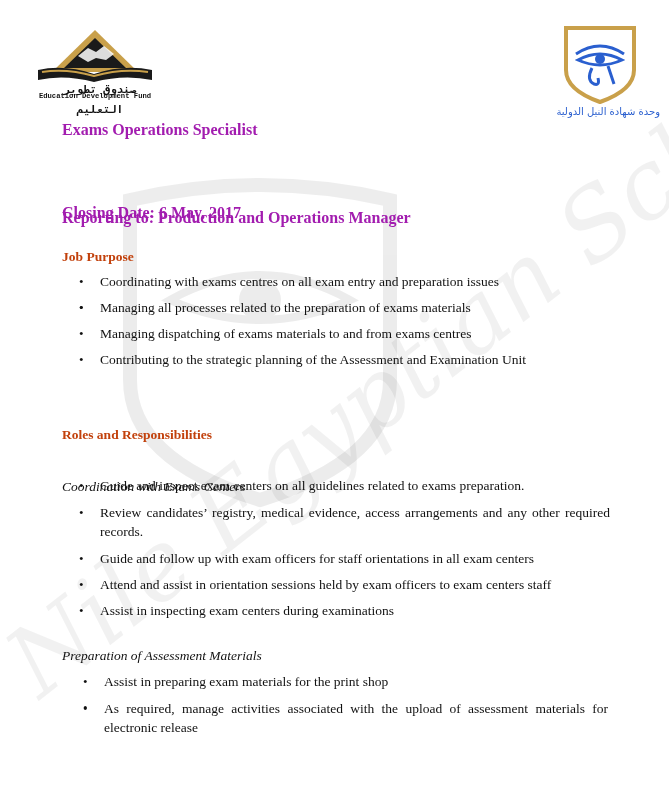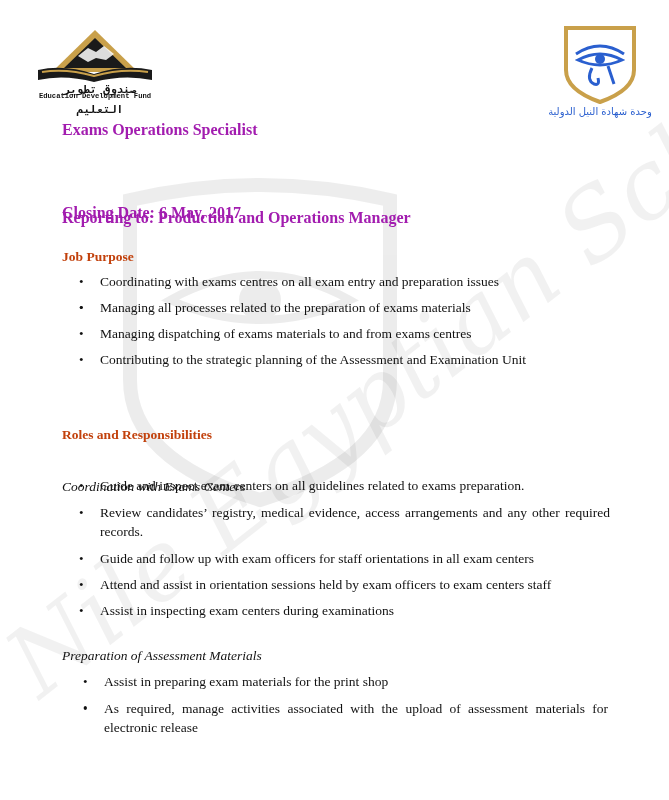--- a/index.html
+++ b/index.html
@@ -12,21 +12,21 @@
   }
   .content { position: absolute; left: 0; top: 0; width: 669px; height: 800px; z-index: 1; }
 
   .logo-left { position: absolute; left: 34px; top: 28px; width: 122px; height: 78px; }
   .logo-left .ar { position: absolute; left: 10px; top: 52px; width: 112px; text-align: center;
     font-family: Liberation Mono, monospace; font-size: 11px; font-weight: bold; color: #111; line-height: 20px; }
   .logo-left .en { position: absolute; left: 0; top: 64px; width: 122px; text-align: center;
     font-family: Liberation Mono, monospace; font-size: 7.2px; font-weight: bold; color: #111; letter-spacing: 0; }
 
   .logo-right { position: absolute; left: 540px; top: 24px; width: 120px; height: 100px; }
-  .logo-right .ar { position: absolute; left: 0; top: 82px; width: 120px; text-align: center;
+  .logo-right .ar { position: absolute; left: 0; top: 82px; width: 120px; text-align: right;
     font-family: "DejaVu Sans", sans-serif; font-size: 10px; color: #2a5fcf; }
 
   .h { position: absolute; left: 62px; font-weight: bold; font-size: 16px; line-height: 20px; color: #a21caf; }
   .sec { position: absolute; left: 62px; font-weight: bold; font-size: 13.5px; color: #c2410c; }
   .sub { position: absolute; left: 62px; font-style: italic; font-size: 13.5px; color: #111; }
 
   ul.bl { position: absolute; margin: 0; padding: 0; list-style: none; }
   ul.bl li { position: relative; font-size: 13.5px; line-height: 17px; color: #111; }
   ul.bl li .dot { position: absolute; left: -21px; top: 0; font-size: 13px; }
 </style>

